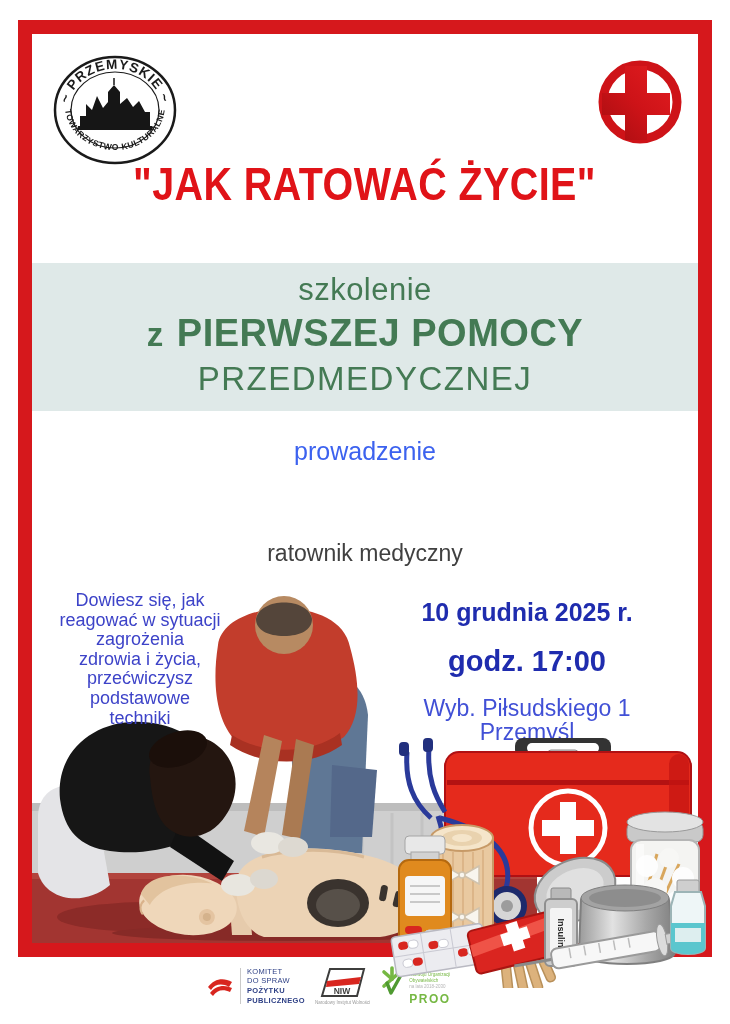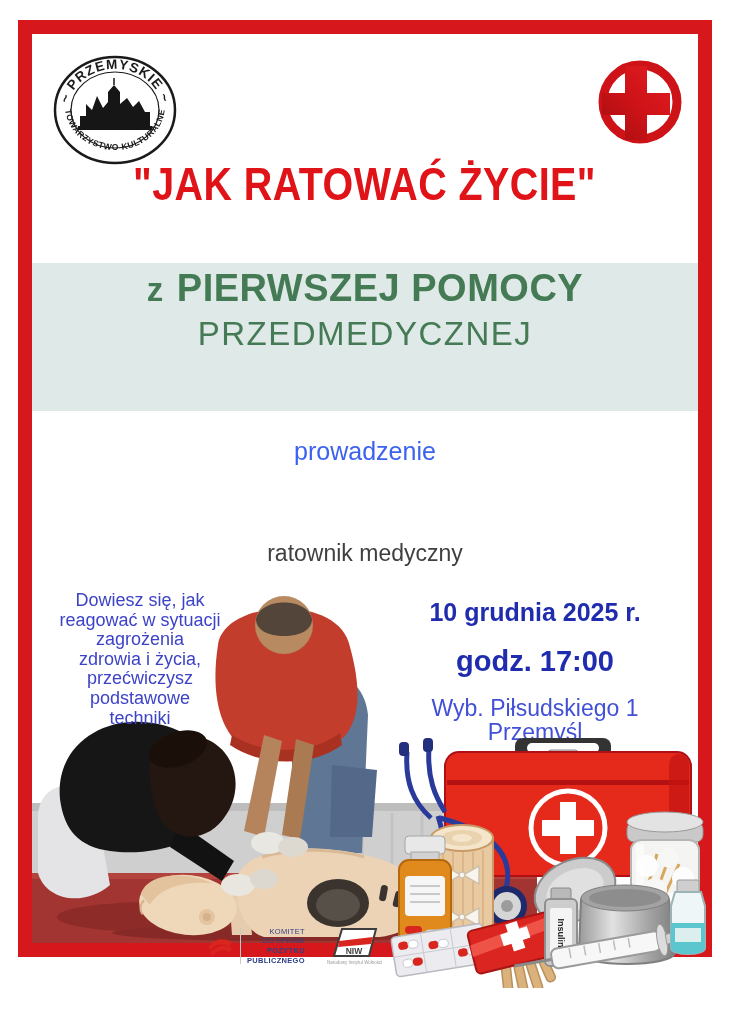--- a/index.html
+++ b/index.html
@@ -22,30 +22,30 @@
   .band .l2 .prefix{font-size:33px;margin-right:13px;}
   .band .l3{font-size:33px;margin-top:5px;letter-spacing:1.5px;}
 
   .prowadzenie{left:32px;top:437px;width:666px;text-align:center;font-size:25px;color:#3c62ef;z-index:2;}
   .presenter-name{left:32px;top:469px;width:666px;text-align:center;font-size:46px;font-weight:bold;color:#3f57f0;
     -webkit-text-stroke:2px #141420;text-shadow:0 0 1px #141420;letter-spacing:3px;word-spacing:22px;z-index:2;}
   .presenter-role{left:32px;top:540px;width:666px;text-align:center;font-size:23px;color:#404040;z-index:2;}
 
   .benefits{left:33px;top:591px;width:214px;text-align:center;font-size:18px;line-height:1.09;color:#3d43c8;white-space:pre-line;z-index:3;}
 
-  .event{left:385px;top:598px;width:300px;text-align:center;z-index:3;}
+  .event{left:377px;top:598px;width:300px;text-align:center;z-index:3;}
   .event .date{font-size:25px;font-weight:bold;color:#1f2cae;}
   .event .time{font-size:29px;font-weight:bold;color:#1f2cae;margin-top:18px;}
   .event .addr1{font-size:23px;color:#4150d6;margin-top:18px;line-height:1.05;}
   .event .addr2{font-size:23px;color:#4150d6;line-height:1.05;}
 
   .photo-scene{left:32px;top:585px;width:505px;height:358px;z-index:2;}
   .kit{left:385px;top:738px;width:330px;height:250px;z-index:6;}
 
-  .logos{left:206px;top:918px;width:300px;height:56px;display:flex;align-items:center;gap:22px;z-index:4;text-align:right;}
+  .logos{left:206px;top:958px;width:300px;height:56px;display:flex;align-items:center;gap:10px;z-index:4;}
   .komitet{display:flex;align-items:center;gap:6px;}
   .komitet .divider{width:1px;height:36px;background:#c9c9c9;}
   .komitet .txt{font-size:7.5px;line-height:1.3;color:#2f4186;letter-spacing:.3px;white-space:nowrap;}
   .komitet .txt .b{font-weight:bold;}
   .niw{display:flex;flex-direction:column;align-items:center;}
   .niw .sub{font-size:4.5px;color:#9a9a9a;margin-top:2px;white-space:nowrap;}
   .proo{display:flex;align-items:flex-start;gap:5px;}
   .proo .col{display:flex;flex-direction:column;}
   .proo .tiny{font-size:4.5px;line-height:1.35;color:#76b843;white-space:nowrap;}
   .proo .tiny.gray{color:#b5b5b5;}
@@ -88,20 +88,21 @@
     </defs>
     <circle cx="52" cy="46" r="37" fill="none" stroke="#ce1318" stroke-width="9"></circle>
     <path d="M37,10 H59 V37 H82 V59 H59 V84 H37 V59 H14 V37 H37 Z" fill="url(#crossGrad)"></path>
   </svg>
 
   <div class="abs title">
     <span>"JAK RATOWAĆ ŻYCIE"</span>
   </div>
 
   <div class="abs band">
+    <div class="l1">szkolenie</div>
     <div class="l2"><span class="prefix">z</span><span>PIERWSZEJ POMOCY</span></div>
     <div class="l3">PRZEDMEDYCZNEJ</div>
   </div>
 
   <div class="abs prowadzenie">prowadzenie</div>
   <div class="abs presenter-role">ratownik medyczny</div>
 
   <div class="abs benefits">Dowiesz się, jak
 reagować w sytuacji
 zagrożenia

